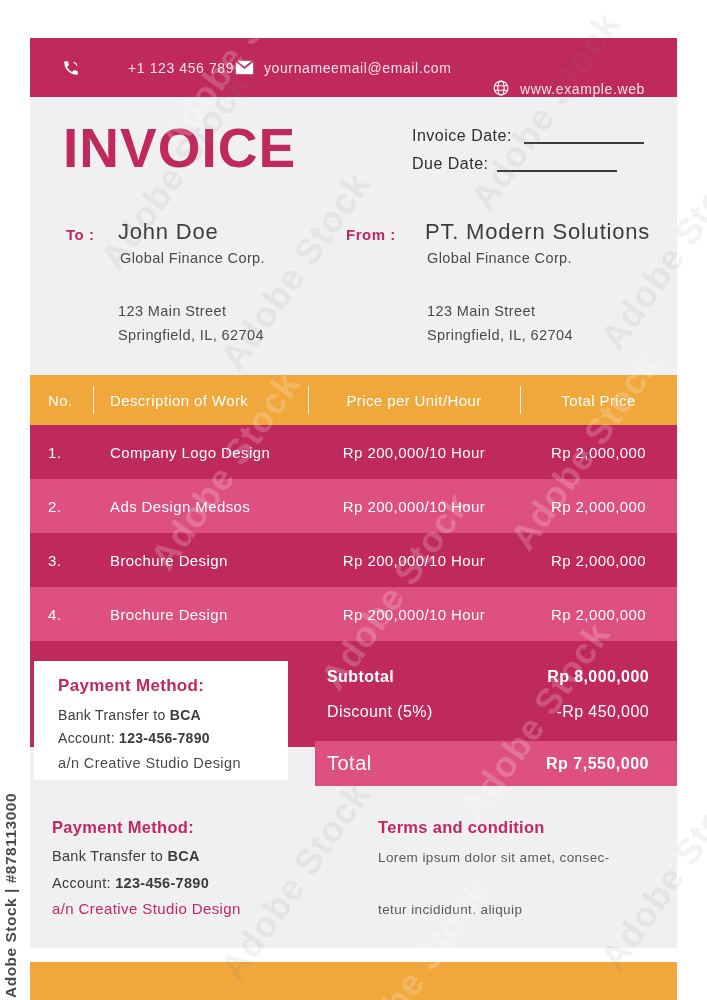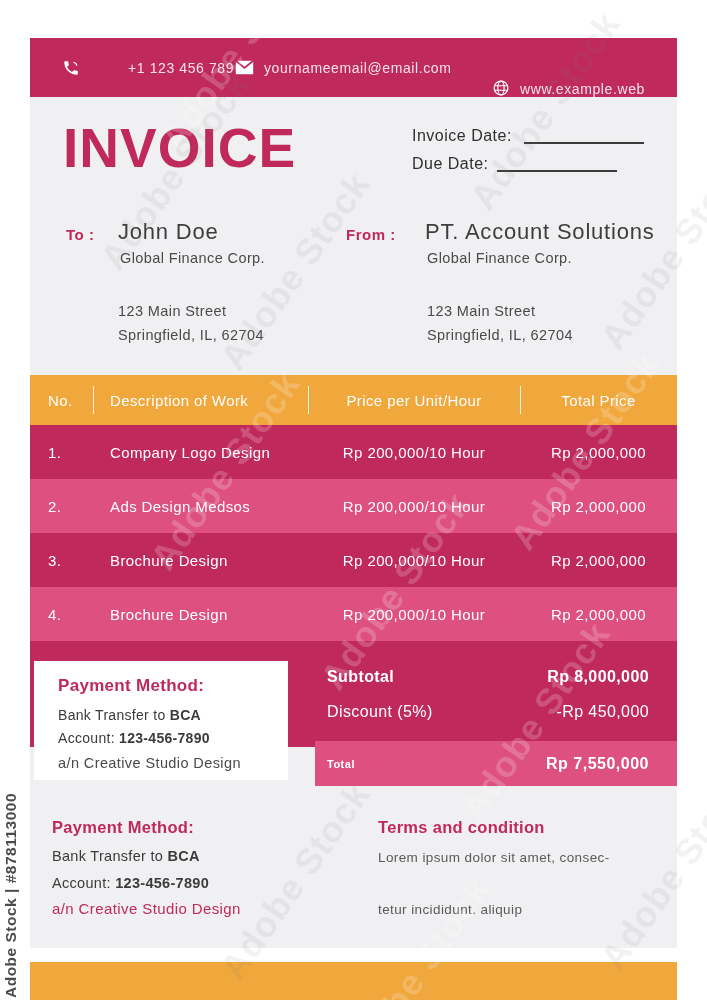--- a/index.html
+++ b/index.html
@@ -63,21 +63,21 @@
   .c-total{width:157px;justify-content:center;}
   .thead .cell.sep::before{content:"";position:absolute;left:0;top:11px;height:28px;width:1px;background:rgba(255,255,255,0.85);}
 
   
   .summary{position:absolute;left:30px;top:641px;width:647px;height:106px;background:var(--crimson);z-index:2;}
   .sum-label{position:absolute;color:#fff;font-size:16px;letter-spacing:0.4px;}
   .sum-value{position:absolute;color:#fff;font-size:16px;letter-spacing:0.4px;text-align:right;right:28px;}
   .bold{font-weight:700;}
   .total-band{position:absolute;left:285px;top:100px;width:362px;height:45px;background:var(--pink-light);
       display:flex;align-items:center;justify-content:space-between;padding:0 28px 0 12px;}
-  .total-band .lbl{color:#fff;font-size:11px;font-weight:700;letter-spacing:0.5px;}
+  .total-band .lbl{color:#fff;font-size:20px;font-weight:400;letter-spacing:0.5px;}
   .total-band .val{color:#fff;font-size:16px;font-weight:700;letter-spacing:0.5px;}
 
   
   .paybox{position:absolute;left:34px;top:661px;width:254px;height:119px;background:#ffffff;z-index:3;}
   .paybox .head{position:absolute;left:24px;top:15px;font-size:17px;font-weight:700;color:var(--crimson);letter-spacing:0.3px;}
   .paybox .l1{position:absolute;left:24px;top:46px;font-size:14px;color:#3B3B3B;letter-spacing:0.3px;}
   .paybox .l2{position:absolute;left:24px;top:69px;font-size:14px;color:#3B3B3B;letter-spacing:0.3px;}
   .paybox .l3{position:absolute;left:24px;top:94px;font-size:14.5px;color:#4A4A4A;letter-spacing:0.4px;}
 
   
@@ -149,21 +149,21 @@
   <span class="date-label dl2">Due Date:</span>
   <div class="date-line ln2"></div>
 
   <span class="party-label" style="left:66px;top:226px;">To :</span>
   <span class="party-name" style="left:118px;top:219px;">John Doe</span>
   <span class="party-sub" style="left:120px;top:250px;">Global Finance Corp.</span>
   <span class="party-sub" style="left:118px;top:303px;">123 Main Street</span>
   <span class="party-sub" style="left:118px;top:327px;">Springfield, IL, 62704</span>
 
   <span class="party-label" style="left:346px;top:226px;">From :</span>
-  <span class="party-name" style="left:425px;top:219px;">PT. Account Solutions</span>
+  <span class="party-name" style="left:425px;top:219px;">PT. Modern Solutions</span>
   <span class="party-sub" style="left:427px;top:250px;">Global Finance Corp.</span>
   <span class="party-sub" style="left:427px;top:303px;">123 Main Street</span>
   <span class="party-sub" style="left:427px;top:327px;">Springfield, IL, 62704</span>
 
   <div class="tbl">
     <div class="trow thead">
       <div class="cell c-no">No.</div>
       <div class="cell c-desc sep">Description of Work</div>
       <div class="cell c-price sep">Price per Unit/Hour</div>
       <div class="cell c-total sep">Total Price</div>

